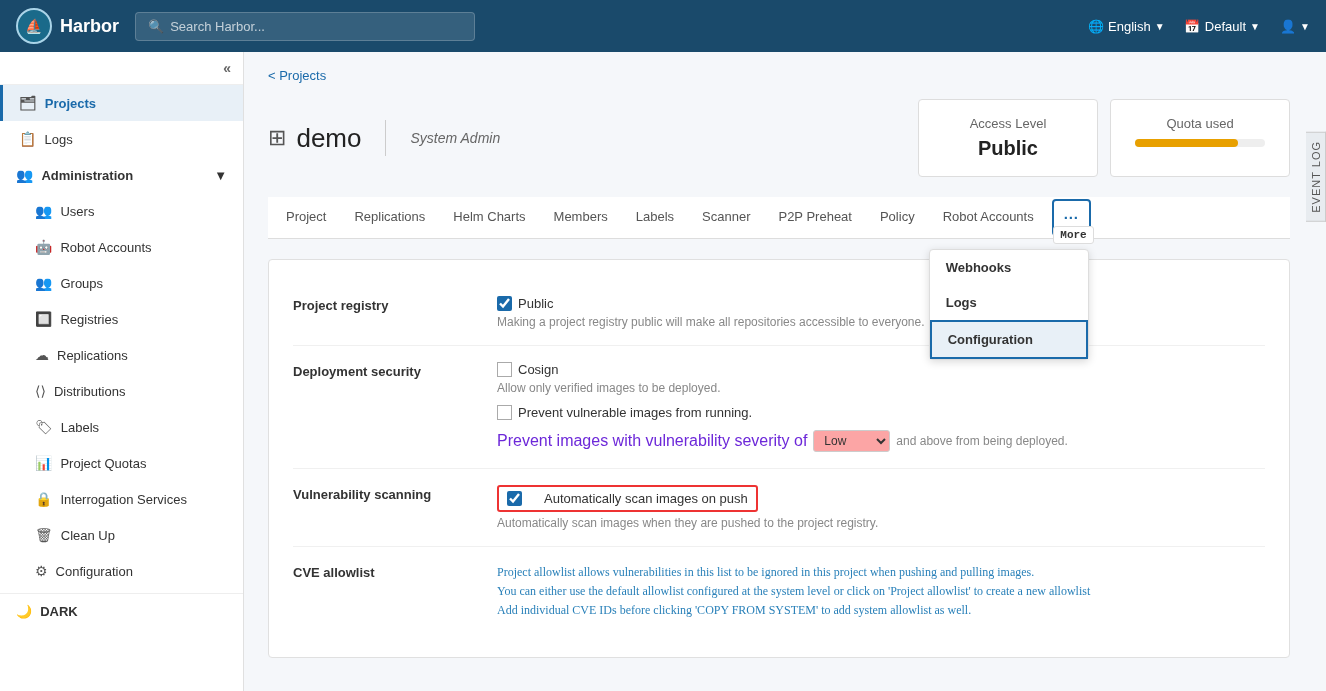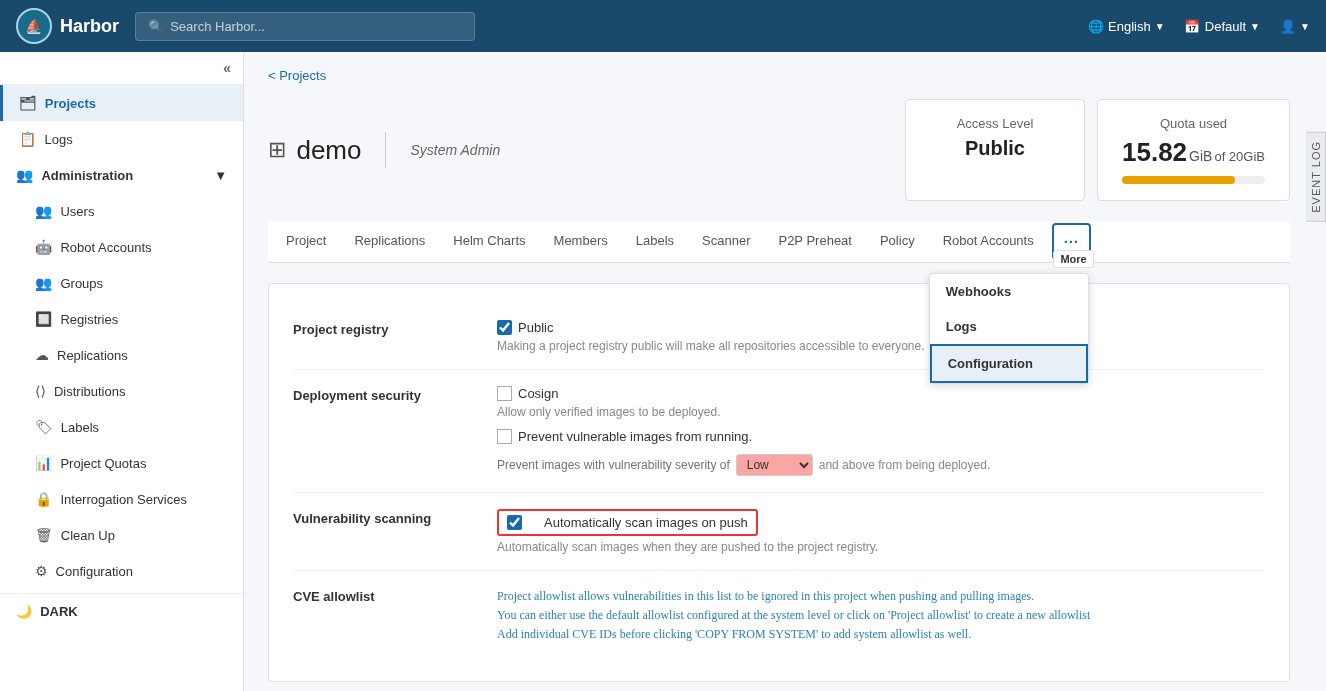--- a/index.html
+++ b/index.html
@@ -282,20 +282,21 @@
     .more-label {
       position: absolute;
       right: -6px;
       top: -24px;
       background: white;
       border: 1px solid #ddd;
       border-radius: 3px;
       padding: 2px 6px;
       font-size: 11px;
       color: #333;
+      font-family: Liberation Mono, monospace;
     }
 
     
     .config-section {
       background: white;
       padding: 20px 24px;
       border: 1px solid #e0e0e0;
       border-radius: 4px;
     }
     .config-row {
@@ -486,25 +487,20 @@
         <div class="project-divider"></div>
         <span class="project-role">System Admin</span>
 
         <div class="info-cards">
           <div class="info-card">
             <div class="info-card-label">Access Level</div>
             <div class="info-card-value public">Public</div>
           </div>
           <div class="info-card">
             <div class="info-card-label">Quota used</div>
-            <div class="quota-value">
-              <span class="quota-big">15.82</span>
-              <span class="quota-unit">GiB</span>
-              <span class="quota-small">of 20GiB</span>
-            </div>
             <div class="quota-bar-wrap">
               <div class="quota-bar" style="width:79%"></div>
             </div>
           </div>
         </div>
       </div>
 
       <div class="tabs">
         <div class="tab">Project</div>
         <div class="tab">Replications</div>
@@ -548,21 +544,21 @@
             <div class="checkbox-row">
               <input type="checkbox" class="checkbox-empty" style="">
               <span>Cosign</span>
             </div>
             <div class="config-help">Allow only verified images to be deployed.</div>
             <div class="vuln-row">
               <input type="checkbox" class="checkbox-empty" style="">
               <span>Prevent vulnerable images from running.</span>
             </div>
             <div class="vuln-row">
-              <span style="font-size:12px;color:#737373;">Prevent images with vulnerability severity of</span>
+              <span style="font-size:16px;color:#6d28d9;">Prevent images with vulnerability severity of</span>
               <select class="severity-select">
                 <option>Low</option>
                 <option>Medium</option>
                 <option>High</option>
                 <option>Critical</option>
               </select>
               <span style="font-size:12px;color:#888;">and above from being deployed.</span>
             </div>
           </div>
         </div>

